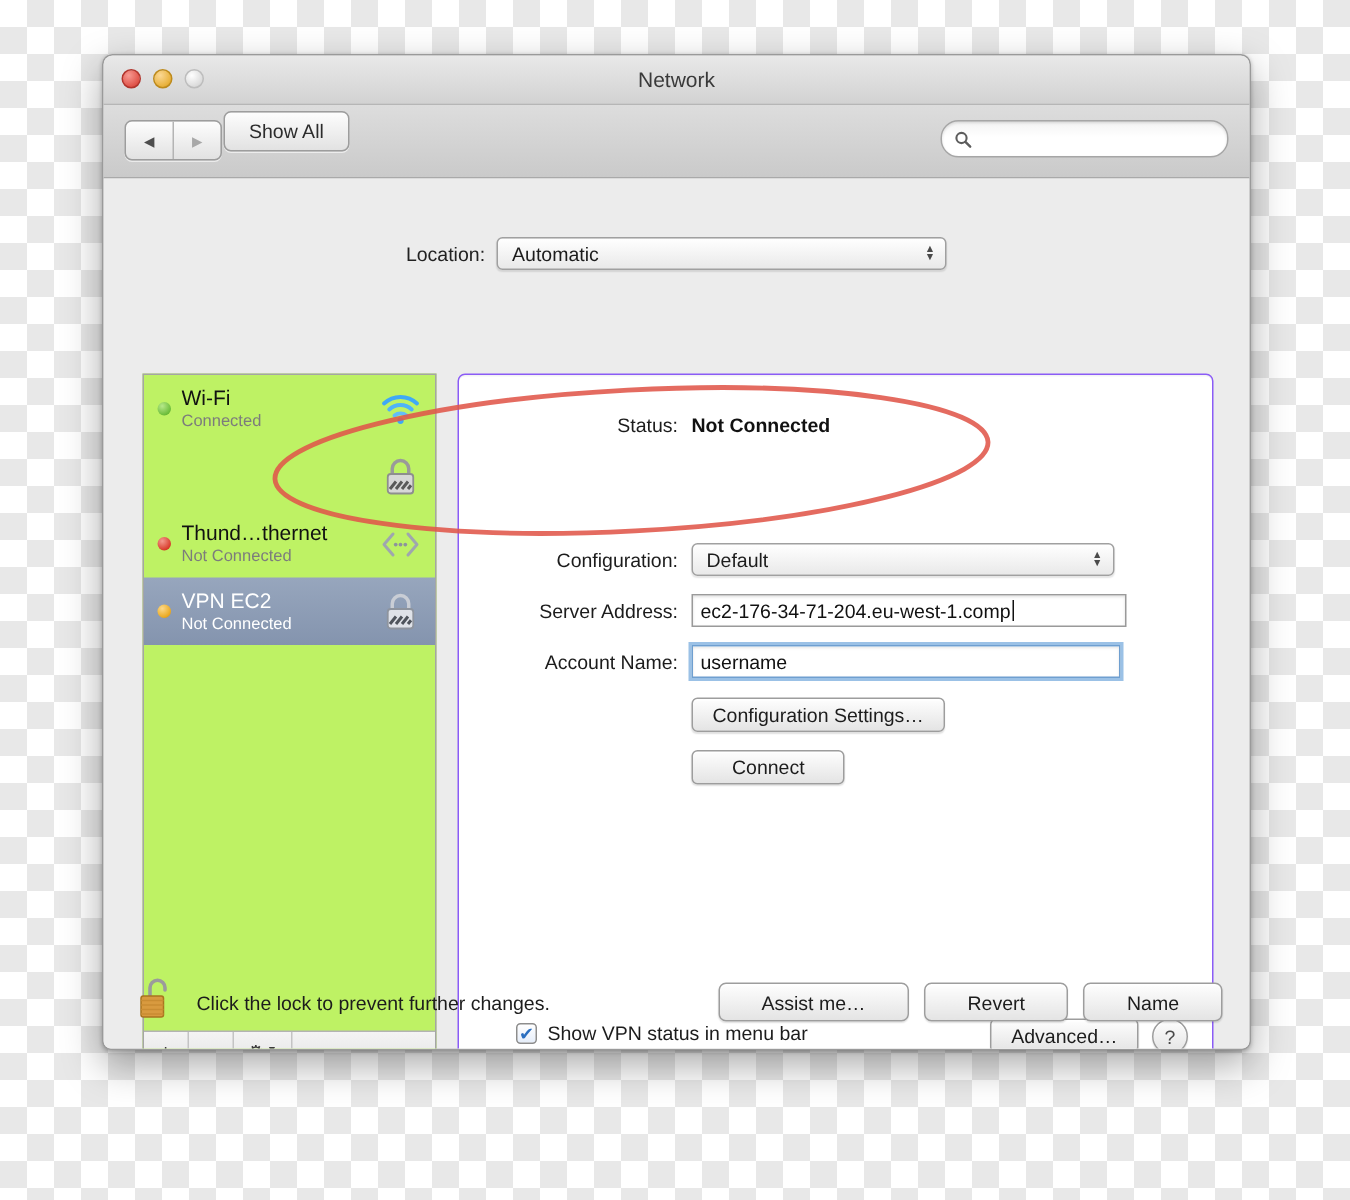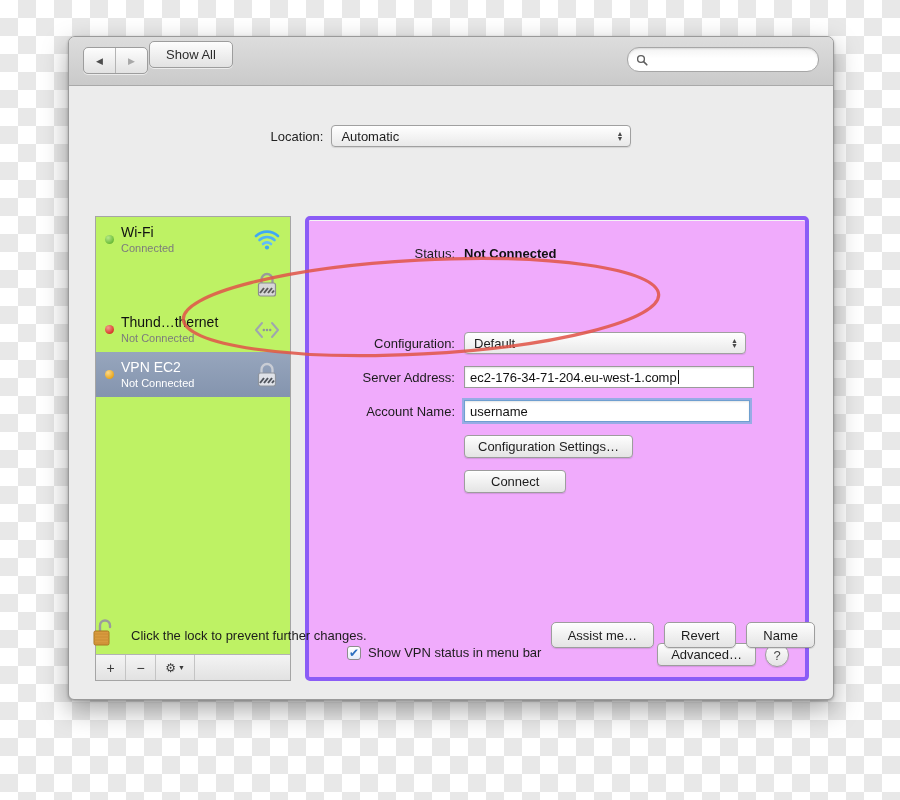--- a/index.html
+++ b/index.html
@@ -162,22 +162,22 @@
     border-right: 1px solid #c4c4c4;
     font-size: 14px; color: #3a3a3a;
   }
   .sbtn.gear { width: 38px; gap: 2px; font-size: 12px; }
   .sbtn .chev { font-size: 7px; }
 
   
   .panel {
     position: absolute; left: 236px; top: 130px;
     width: 504px; height: 465px;
-    background: #f0abfc;
-    border: 4px solid #8b5cf6;
+    background: #ffffff;
+    border: 1px solid #8b5cf6;
     border-radius: 5px;
     box-sizing: border-box;
     box-shadow: inset 0 1px 0 #f4f4f4;
   }
   .form-row {
     position: absolute;
     display: flex; align-items: center;
   }
   .flabel {
     font-size: 13px; color: #1c1c1c;
@@ -243,34 +243,42 @@
     position: absolute; left: 0; bottom: 0; width: 100%;
     height: 68px;
     display: flex; align-items: center;
   }
   .lockgroup { display: flex; align-items: center; margin-left: 22px; }
   .lock-caption { font-size: 13px; color: #1c1c1c; margin-left: 12px; }
   .footer-btns {
     position: absolute; right: 18px;
     display: flex; gap: 10px;
   }
-  .footer-btns .btn { height: 26px; padding: 0 16px; border-radius: 5px; }
+  .footer-btns .btn { height: 26px; padding: 0 28px; border-radius: 5px; }
 
   
   .annot {
     position: absolute; left: 0; top: 0;
     width: 766px; height: 664px;
     pointer-events: none;
   }
 </style>
 </head>
 <body>
 
 <div class="window">
 
+  <div class="titlebar">
+    <div class="lights">
+      <div class="light red"></div>
+      <div class="light yellow"></div>
+      <div class="light grey"></div>
+    </div>
+    <div class="win-title">Network</div>
+  </div>
 
   <div class="toolbar">
     <div class="navgroup">
       <div class="navbtn first">◀</div>
       <div class="navbtn dim">▶</div>
     </div>
     <div class="showall">Show All</div>
     <div class="searchbox">
       <span class="sicon">
         <svg width="12" height="12" viewBox="0 0 12 12">

